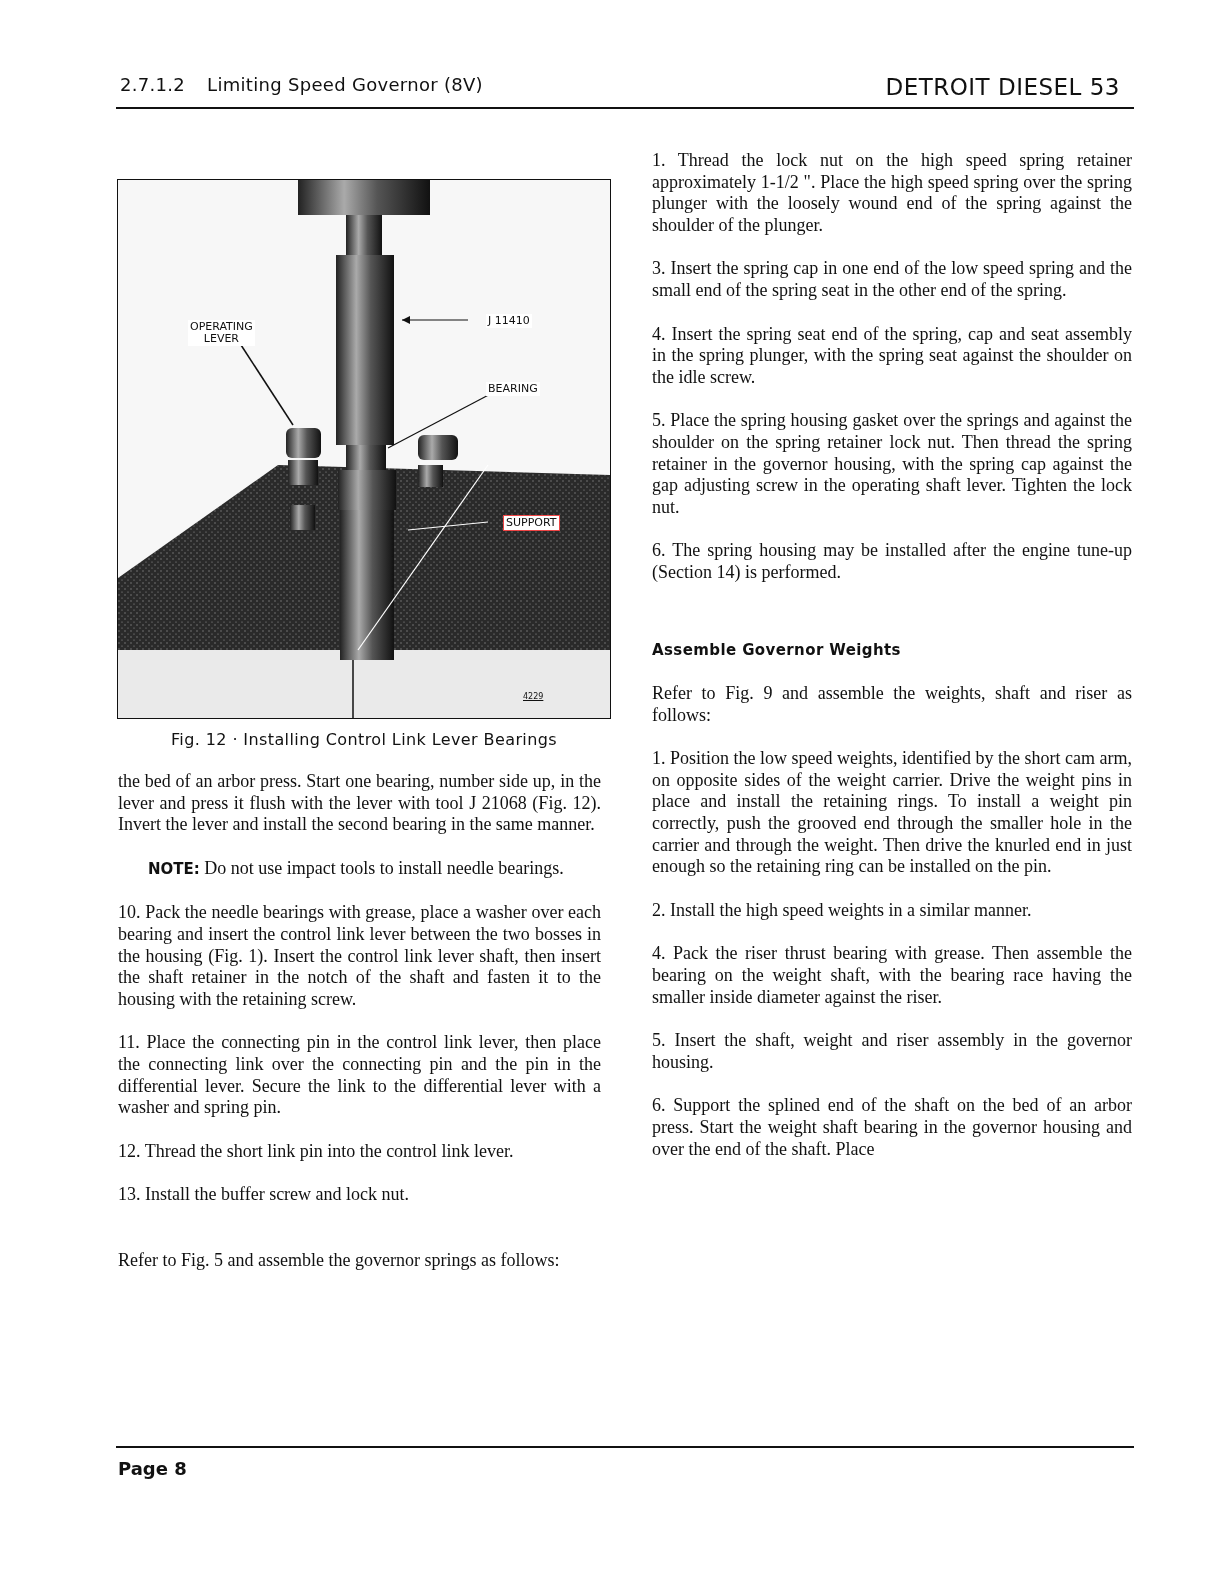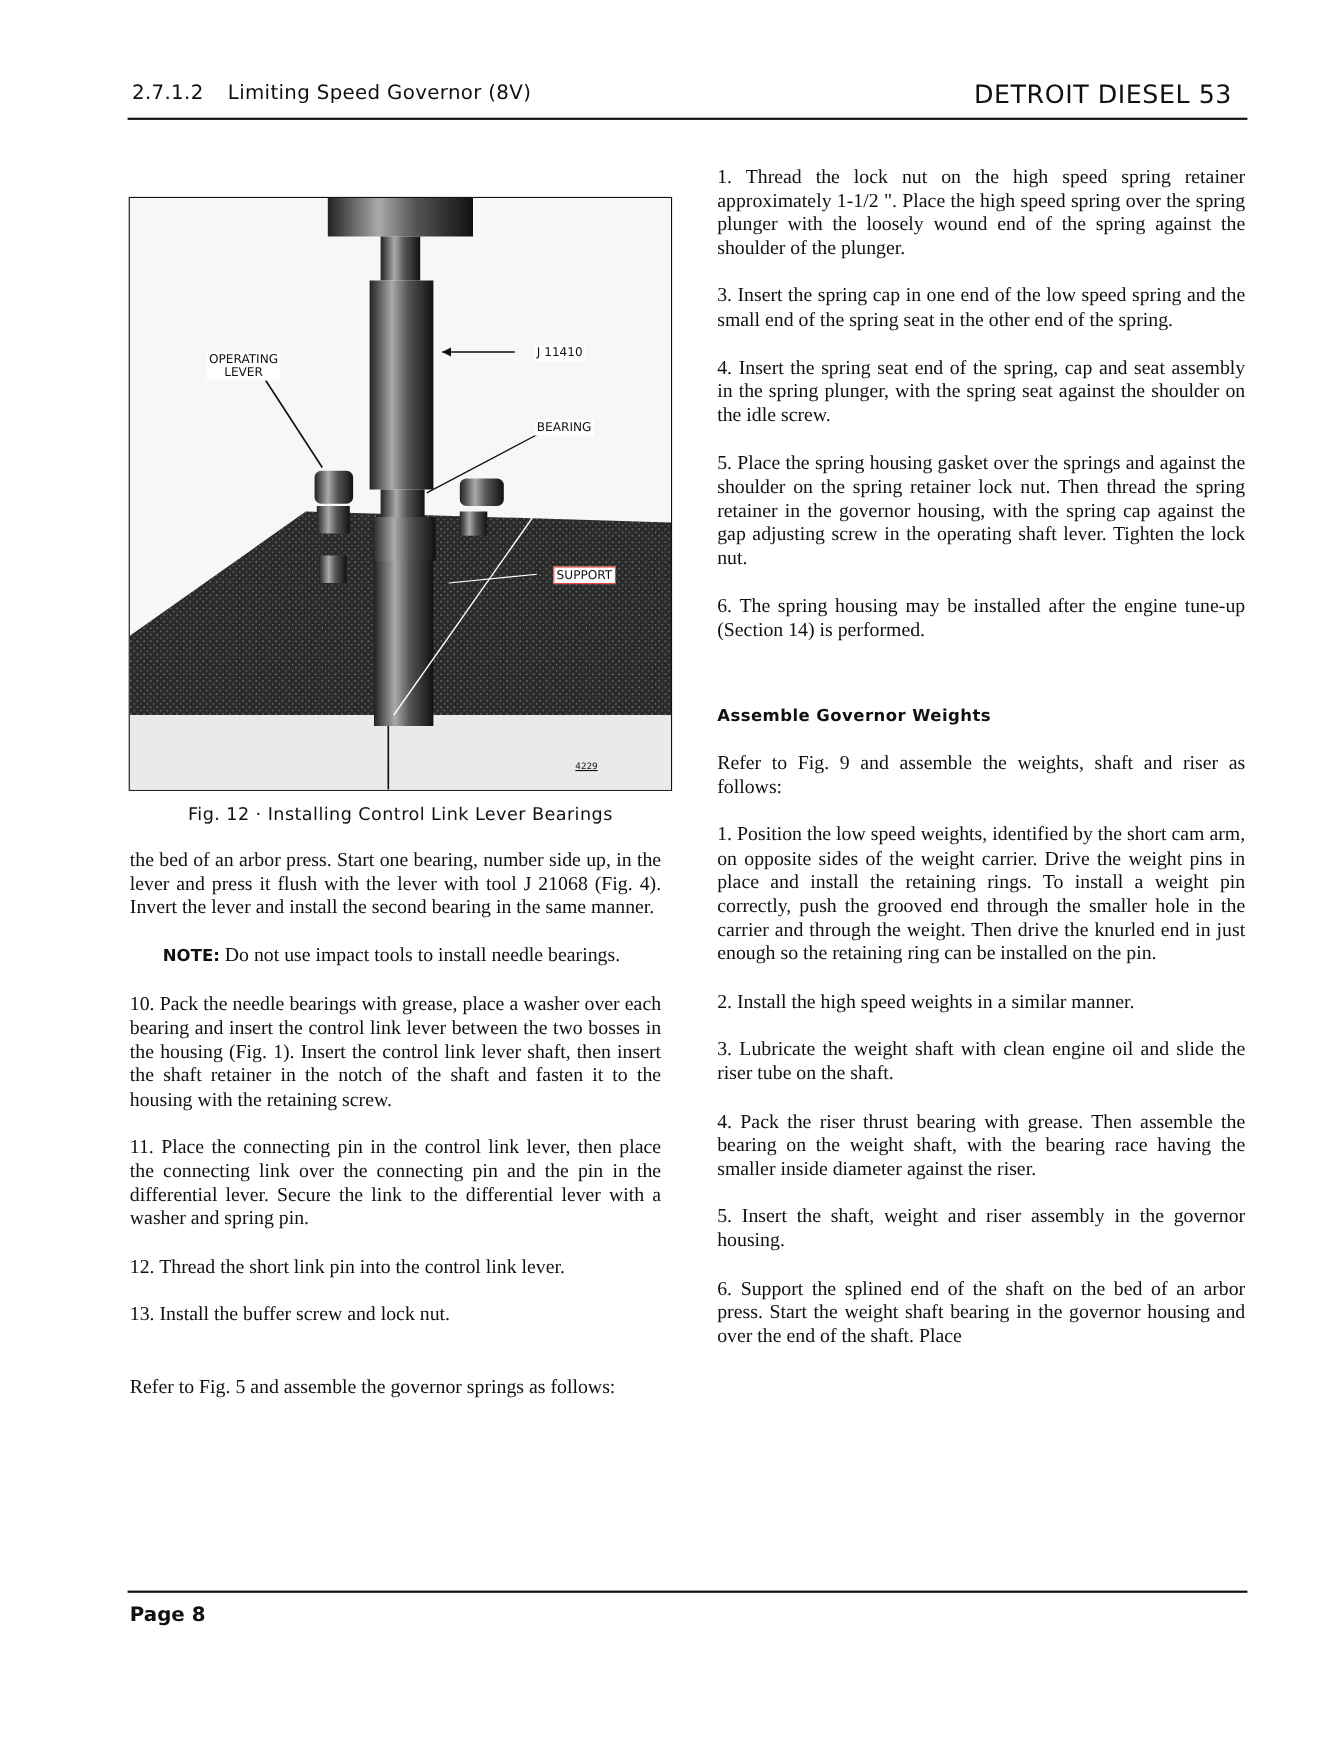--- a/index.html
+++ b/index.html
@@ -78,39 +78,38 @@
     <div>LEVER</div>
   </div>
   <div class="callout" style="left:368px;top:134px;">J 11410</div>
   <div class="callout" style="left:368px;top:202px;">BEARING</div>
   <div class="callout" style="left:385px;top:335px;border:1px solid #ef4444;">SUPPORT</div>
   <div class="callout" style="left:403px;top:510px;font-size:8px;background:transparent;text-decoration:underline;">4229</div>
 </div>
 <div class="fig-caption">Fig. 12 · Installing Control Link Lever Bearings</div>
 
 <div class="col left" style="top:771px;">
-  <p>the bed of an arbor press. Start one bearing, number side up, in the lever and press it flush with the lever with tool J 21068 (Fig. 4). Invert the lever and install the second bearing in the same manner.</p>
+  <p>the bed of an arbor press. Start one bearing, number side up, in the lever and press it flush with the lever with tool J 21068 (Fig. 12). Invert the lever and install the second bearing in the same manner.</p>
   <p class="note"><span class="nlabel">NOTE:</span><span> Do not use impact tools to install needle bearings.</span></p>
   <p>10. Pack the needle bearings with grease, place a washer over each bearing and insert the control link lever between the two bosses in the housing (Fig. 1). Insert the control link lever shaft, then insert the shaft retainer in the notch of the shaft and fasten it to the housing with the retaining screw.</p>
   <p>11. Place the connecting pin in the control link lever, then place the connecting link over the connecting pin and the pin in the differential lever. Secure the link to the differential lever with a washer and spring pin.</p>
   <p>12. Thread the short link pin into the control link lever.</p>
   <p style="margin-bottom:44px;">13. Install the buffer screw and lock nut.</p>
   <p>Refer to Fig. 5 and assemble the governor springs as follows:</p>
 </div>
 
 <div class="col right" style="top:150px;">
   <p>1. Thread the lock nut on the high speed spring retainer approximately 1-1/2 ". Place the high speed spring over the spring plunger with the loosely wound end of the spring against the shoulder of the plunger.</p>
   <p>3. Insert the spring cap in one end of the low speed spring and the small end of the spring seat in the other end of the spring.</p>
   <p>4. Insert the spring seat end of the spring, cap and seat assembly in the spring plunger, with the spring seat against the shoulder on the idle screw.</p>
   <p>5. Place the spring housing gasket over the springs and against the shoulder on the spring retainer lock nut. Then thread the spring retainer in the governor housing, with the spring cap against the gap adjusting screw in the operating shaft lever. Tighten the lock nut.</p>
   <p style="margin-bottom:56px;">6. The spring housing may be installed after the engine tune-up (Section 14) is performed.</p>
   <div class="subhead">Assemble Governor Weights</div>
   <p>Refer to Fig. 9 and assemble the weights, shaft and riser as follows:</p>
   <p>1. Position the low speed weights, identified by the short cam arm, on opposite sides of the weight carrier. Drive the weight pins in place and install the retaining rings. To install a weight pin correctly, push the grooved end through the smaller hole in the carrier and through the weight. Then drive the knurled end in just enough so the retaining ring can be installed on the pin.</p>
   <p>2. Install the high speed weights in a similar manner.</p>
-  <p>3. Lubricate the weight shaft with clean engine oil and slide the riser tube on the shaft.</p>
   <p>4. Pack the riser thrust bearing with grease. Then assemble the bearing on the weight shaft, with the bearing race having the smaller inside diameter against the riser.</p>
   <p>5. Insert the shaft, weight and riser assembly in the governor housing.</p>
   <p>6. Support the splined end of the shaft on the bed of an arbor press. Start the weight shaft bearing in the governor housing and over the end of the shaft. Place</p>
 </div>
 
 <div class="rule" style="top:1446px;"></div>
 <div class="footer">Page 8</div>
 
 </body></html>

